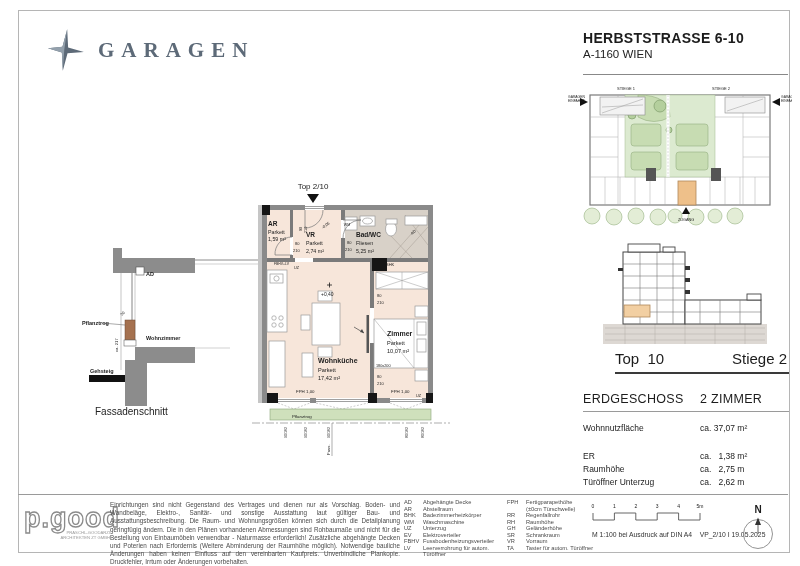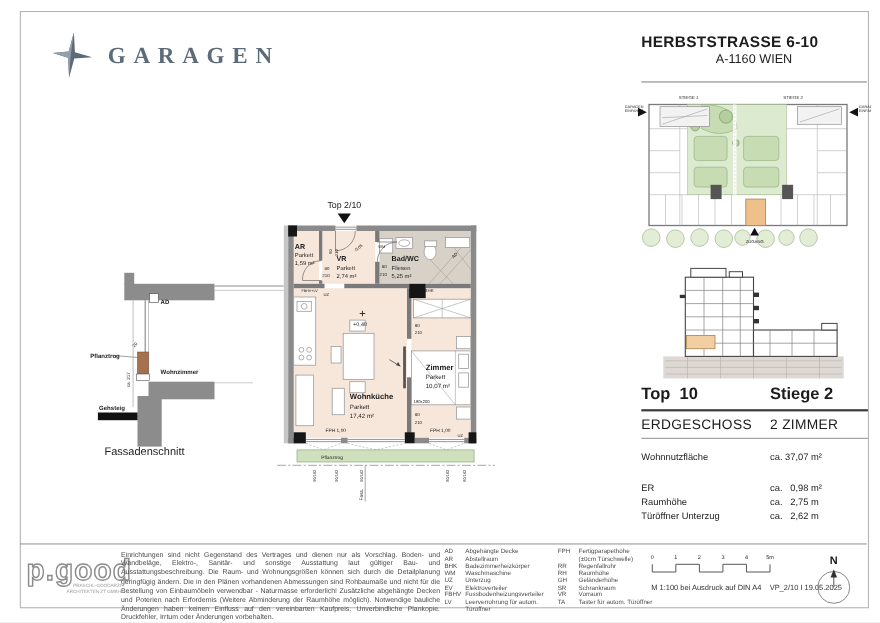--- a/index.html
+++ b/index.html
@@ -6,29 +6,29 @@
   #page{position:relative;width:800px;height:566px;background:#ffffff;overflow:hidden;
         font-family:"Liberation Sans",sans-serif;color:#1c1c1c;}
   .abs{position:absolute;}
   #frame{left:18px;top:10px;width:770px;height:541px;border:1px solid #b5b5b5;}
   
   #brand{left:46px;top:28px;display:flex;align-items:center;gap:14px;}
   #brand .word{font-family:"Liberation Serif",serif;font-size:21px;font-weight:600;
                letter-spacing:7px;color:#5d6a78;}
   #title-block{left:583px;top:30px;width:205px;}
   #title-block .t1{font-size:14px;font-weight:bold;letter-spacing:.3px;}
-  #title-block .t2{font-size:11.5px;margin-top:2px;color:#222;text-align:center;}
+  #title-block .t2{font-size:11.5px;margin-top:2px;color:#222;}
   #title-rule{left:583px;top:74px;width:205px;border-top:1px solid #888;}
   
   #info{left:583px;top:350px;width:206px;font-size:8.5px;}
   #info .r{position:relative;height:13px;}
   #info .val{position:absolute;left:117px;white-space:pre;}
-  #info .hd{position:relative;font-size:15px;font-weight:bold;height:22px;
-            border-bottom:2px solid #3a3a3a;}
-  #info .sub{position:relative;font-size:12.5px;height:19px;padding-top:5px;
+  #info .hd{position:relative;font-size:15px;font-weight:normal;height:22px;
+            border-bottom:2px solid #3a3a3a;margin-left:32px;}
+  #info .sub{position:relative;font-size:12.5px;height:19px;padding-top:18px;
              border-bottom:1px solid #9a9a9a;letter-spacing:.3px;}
   
   #fassade-caption{left:95px;top:406px;font-size:10px;color:#222;}
   
   #footer-rule{left:18px;top:494px;width:770px;border-top:1px solid #9a9a9a;}
   #pgood{left:24px;top:506px;width:86px;}
   #pgood .big{font-size:27px;font-weight:bold;letter-spacing:1px;color:#ffffff;
               -webkit-text-stroke:1.3px #8b8b8b;line-height:24px;}
   #pgood .sm{font-size:4.2px;color:#9a9a9a;text-align:right;line-height:5px;}
   #disclaimer{left:110px;top:501px;width:290px;font-size:6.3px;line-height:8.2px;
@@ -197,21 +197,21 @@
     <div class="sub">
       <span>ERDGESCHOSS</span>
       <span class="val">2 ZIMMER</span>
     </div>
     <div class="r" style="margin-top:11px">
       <span>Wohnnutzfläche</span>
       <span class="val">ca. 37,07 m²</span>
     </div>
     <div class="r" style="margin-top:15px">
       <span>ER</span>
-      <span class="val">ca.   0,98 m²</span>
+      <span class="val">ca.   1,38 m²</span>
     </div>
     <div class="r">
       <span>Raumhöhe</span>
       <span class="val">ca.   2,75 m</span>
     </div>
     <div class="r">
       <span>Türöffner Unterzug</span>
       <span class="val">ca.   2,62 m</span>
     </div>
   </div>

